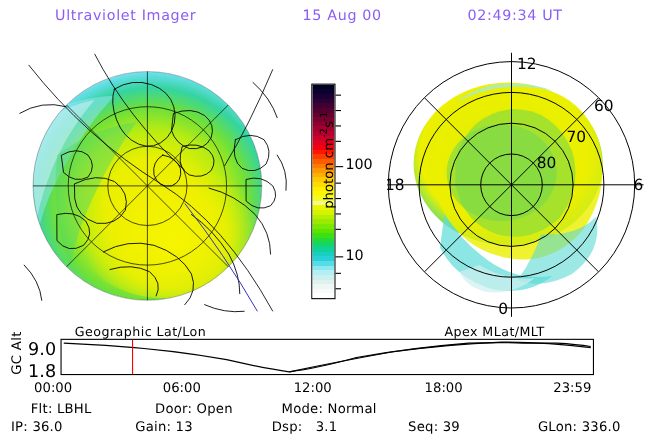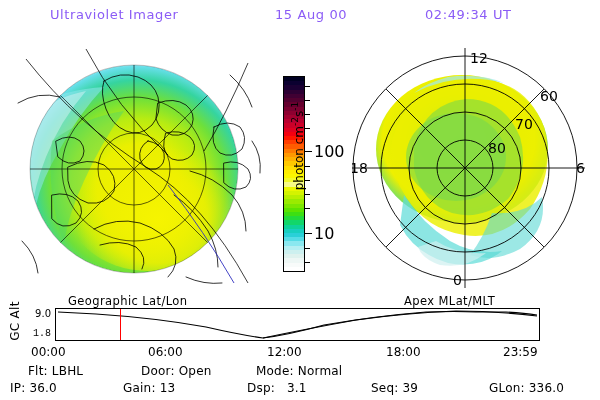--- a/index.html
+++ b/index.html
@@ -63,21 +63,21 @@
   }
   .cbar-major {
     position: absolute;
     left: 305px;
     width: 7px; height: 1px;
     background: #000;
   }
   .cbar-label {
     position: absolute;
     left: 314px;
-    font-size: 16px;
+    font-size: 13px;
     line-height: 1;
     white-space: nowrap;
     color: #000;
   }
   #cbar-axis-label {
     position: absolute;
     left: -60px;
     top: 62px;
     width: 150px;
     font-size: 12px;
@@ -106,29 +106,29 @@
     font-size: 12px;
     letter-spacing: 0.3px;
     transform: rotate(-90deg);
     transform-origin: 50% 50%;
     text-align: center;
     white-space: nowrap;
     color: #000;
   }
   .orbit-ytick {
     position: absolute;
-    font-size: 10px;
+    font-size: 16px;
     white-space: nowrap;
     color: #000;
     text-align: right;
     width: 34px;
     left: 17px;
   }
   #orbit-ytop { top: 8px; }
-  #orbit-ybot { top: 28px; font-family: Liberation Mono, monospace; }
+  #orbit-ybot { top: 28px; }
   .orbit-xtick {
     position: absolute;
     top: 45px;
     font-size: 12px;
     white-space: nowrap;
     color: #000;
   }
   #time-marker {
     position: absolute;
     width: 1px;

